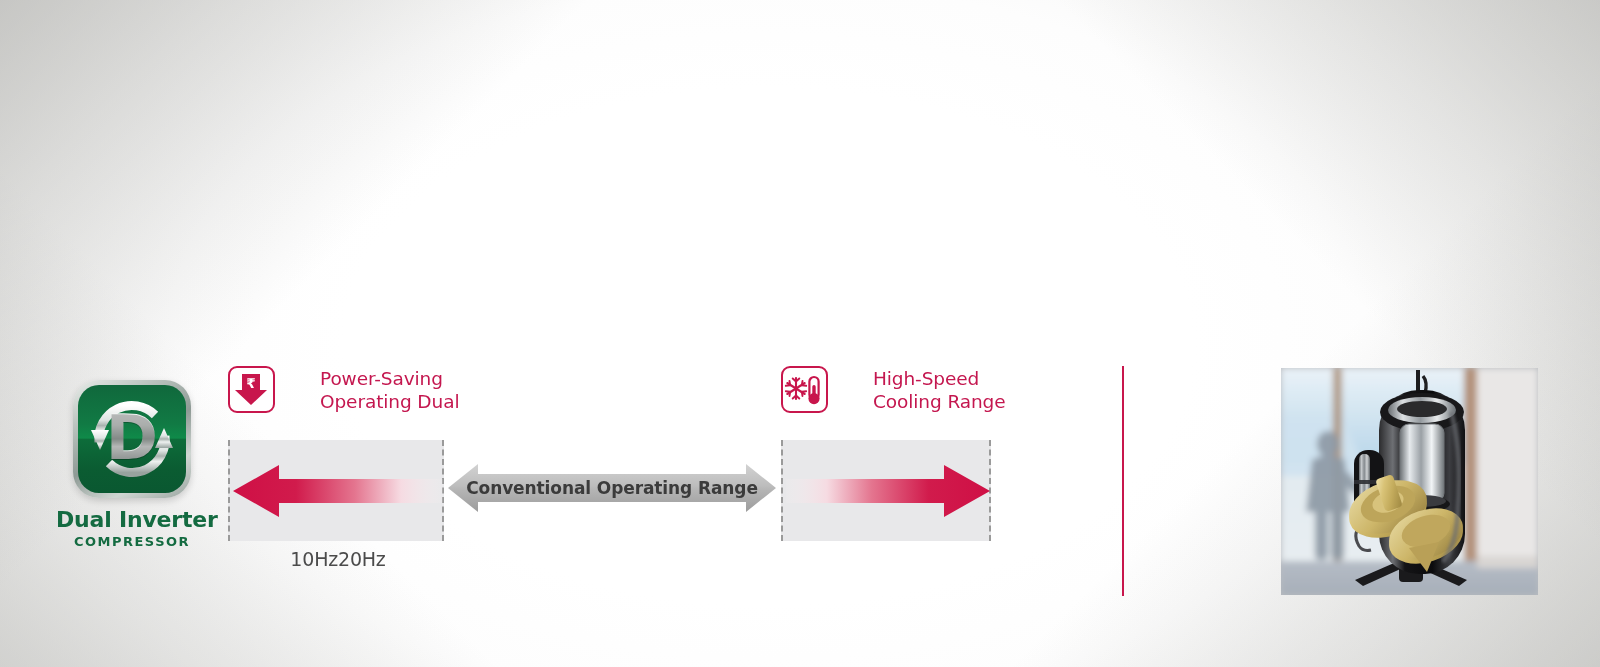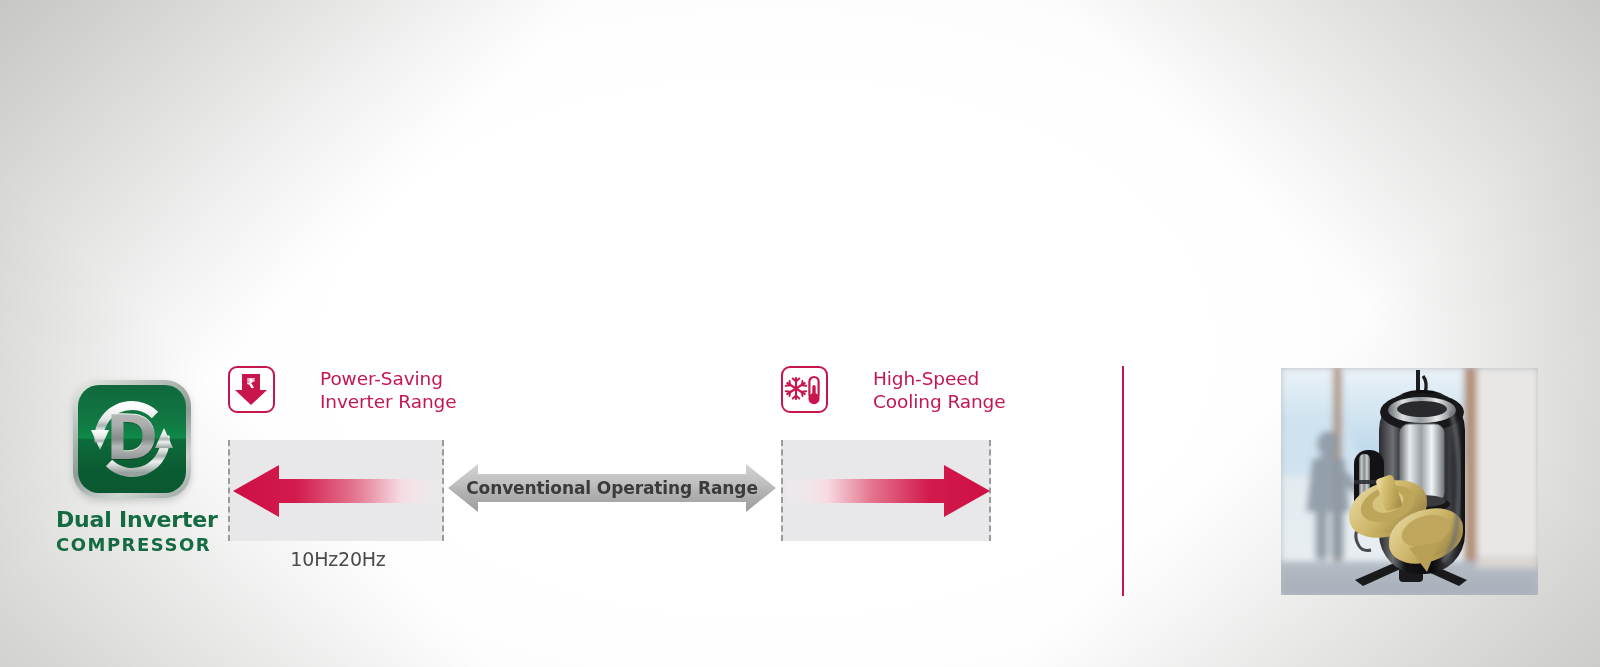--- a/index.html
+++ b/index.html
@@ -101,21 +101,21 @@
     font-size: 22px;
     font-weight: 600;
     letter-spacing: -0.2px;
     color: #146b41;
     line-height: 1.1;
     white-space: nowrap;
   }
   .badge-sub {
     margin-top: 2px;
     font-family: "DejaVu Sans", sans-serif;
-    font-size: 18px;
+    font-size: 13px;
     font-weight: 600;
     letter-spacing: 1.5px;
     color: #146b41;
   }
 
   
   .range-block { position: absolute; }
   #range-left  { left: 228px; top: 366px; width: 216px; }
   #range-right { left: 781px; top: 366px; width: 210px; }
 
@@ -264,21 +264,21 @@
     <div class="range-block" id="range-left">
       <div class="range-head">
         <div class="head-icon">
           <svg width="42" height="42" viewBox="0 0 42 42" style="position:absolute;left:0;top:0">
             <polygon points="12,6 30,6 30,22 37,22 21,37 5,22 12,22" fill="#c8164c"></polygon>
             <text x="21" y="20" text-anchor="middle" font-family="DejaVu Sans, sans-serif" font-size="13.5" font-weight="700" fill="#ffffff">₹</text>
           </svg>
         </div>
         <div class="head-label">
           <div>Power-Saving</div>
-          <div>Inverter Range</div>
+          <div>Operating Dual</div>
         </div>
       </div>
 
       <div class="band">
         <svg class="band-arrow" viewBox="0 0 210 54" preserveAspectRatio="none">
           <defs>
             <linearGradient id="gradLeft" x1="0" y1="0" x2="1" y2="0">
               <stop offset="0%" stop-color="#cf0f45"></stop>
               <stop offset="30%" stop-color="#d11b4c"></stop>
               <stop offset="58%" stop-color="#e4758f"></stop>

